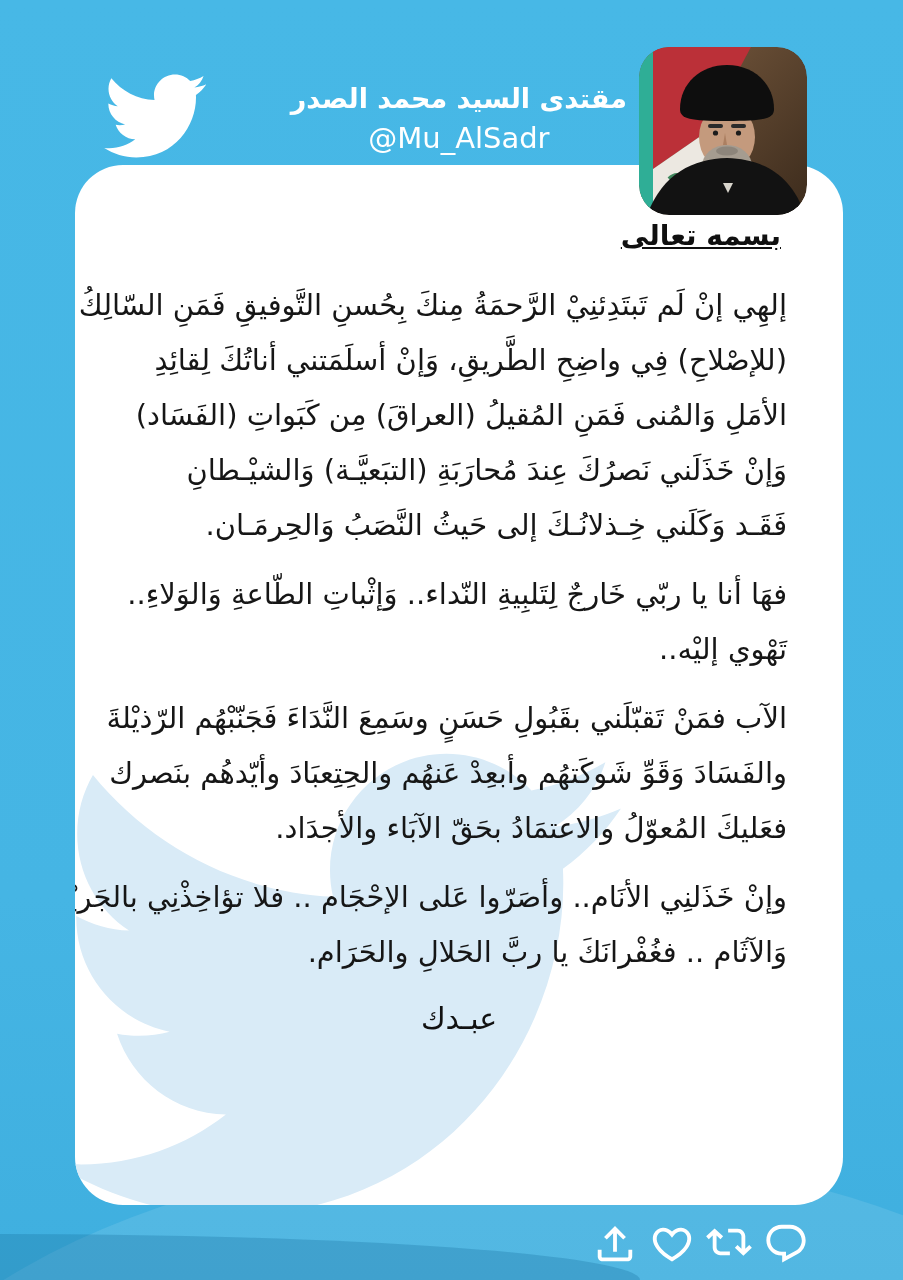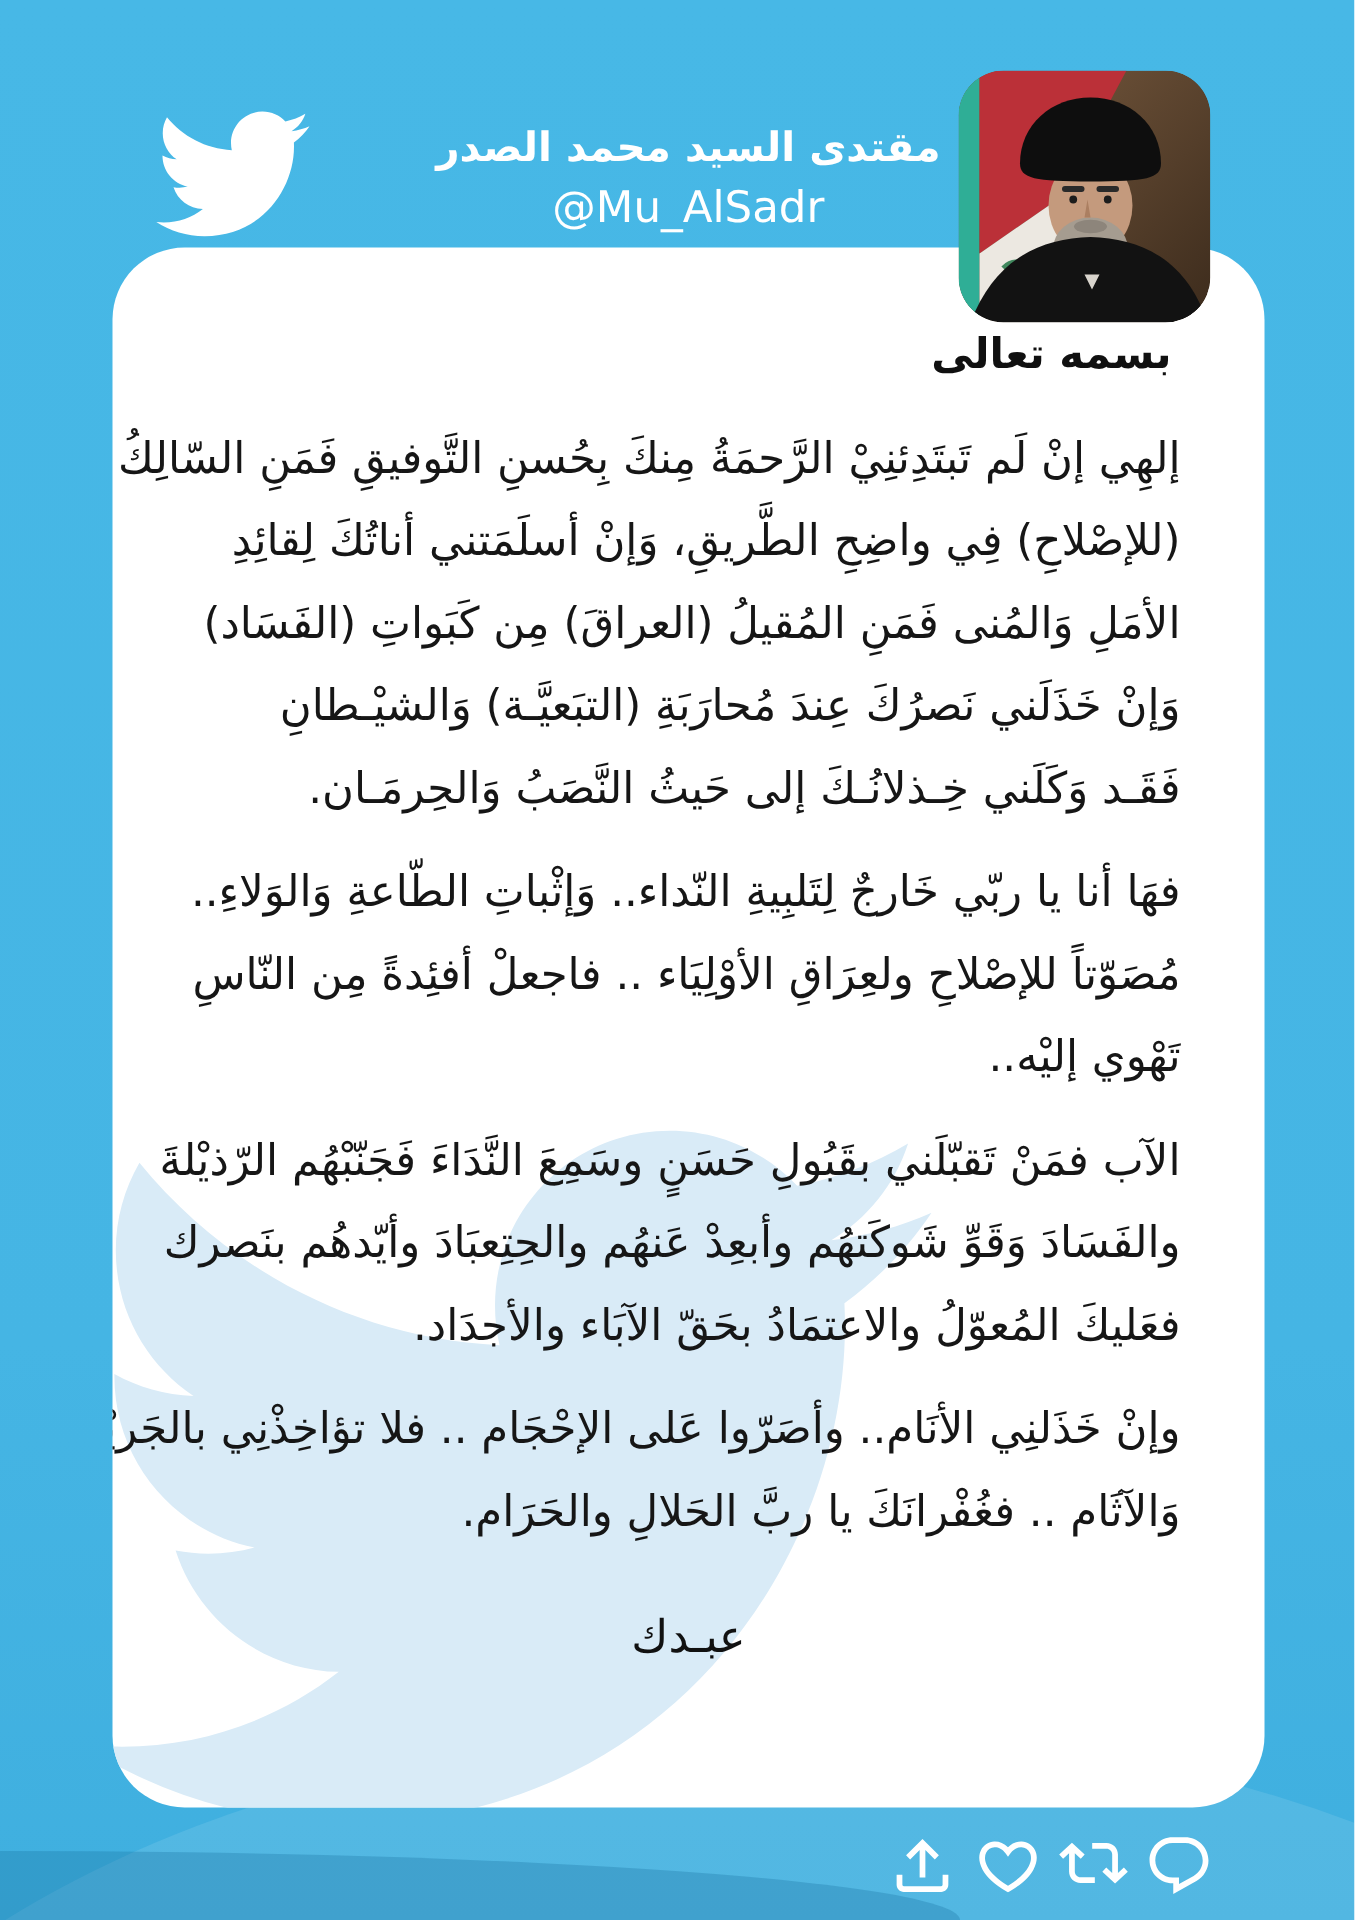--- a/index.html
+++ b/index.html
@@ -17,24 +17,24 @@
   .header-id{position:absolute;right:276px;top:80px;text-align:center;color:#ffffff;direction:rtl;}
   .display-name{font-size:27px;font-weight:bold;line-height:38px;letter-spacing:0;}
   .handle{font-size:29px;line-height:40px;direction:ltr;}
   .avatar{position:absolute;left:639px;top:47px;width:168px;height:168px;border-radius:30px;
           overflow:hidden;z-index:5;}
   
   .card{position:absolute;left:75px;top:165px;width:768px;height:1040px;background:#ffffff;
         border-radius:48px;overflow:hidden;z-index:2;}
   .watermark{position:absolute;left:-45px;top:520px;width:600px;height:600px;z-index:0;}
   .card-content{position:relative;z-index:1;padding:54px 56px 0 56px;direction:rtl;text-align:right;color:#141414;}
-  .basmala{font-size:28px;font-weight:bold;margin:0 6px 26px 0;color:#101010;}
+  .basmala{font-size:28px;font-weight:bold;margin:0 6px 26px 0;color:#101010;text-decoration:underline;}
   .tweet-line{font-size:29px;line-height:55px;white-space:nowrap;color:#161616;}
   .pgap{margin-top:14px;}
-  .signature{margin-top:32px;text-align:center;}
+  .signature{margin-top:14px;text-align:center;}
   .signature div{font-size:30px;line-height:50px;color:#111;}
   
   .date{position:absolute;left:112px;top:1290px;color:#ffffff;font-size:36px;line-height:44px;
         letter-spacing:1px;z-index:3;}
   .actions{position:absolute;right:94px;top:1221px;display:flex;gap:11px;z-index:3;}
   .actions .act{width:46px;height:46px;display:block;cursor:pointer;}
   .actions svg{width:46px;height:46px;fill:#ffffff;}
 </style>
 </head>
 <body>
@@ -104,21 +104,20 @@
         </svg>
     </div>
     <div class="card-content">
       <h2 class="basmala">بسمه تعالى</h2>
       <div class="tweet-line">إلهِي إنْ لَم تَبتَدِئنِيْ الرَّحمَةُ مِنكَ بِحُسنِ التَّوفيقِ فَمَنِ السّالِكُ بِي</div>
       <div class="tweet-line">(للإصْلاحِ) فِي واضِحِ الطَّريقِ، وَإنْ أسلَمَتني أناتُكَ لِقائِدِ</div>
       <div class="tweet-line">الأمَلِ وَالمُنى فَمَنِ المُقيلُ (العراقَ) مِن كَبَواتِ (الفَسَاد)</div>
       <div class="tweet-line">وَإنْ خَذَلَني نَصرُكَ عِندَ مُحارَبَةِ (التبَعيَّـة) وَالشيْـطانِ</div>
       <div class="tweet-line">فَقَـد وَكَلَني خِـذلانُـكَ إلى حَيثُ النَّصَبُ وَالحِرمَـان.</div>
       <div class="tweet-line pgap">فهَا أنا يا ربّي خَارجٌ لِتَلبِيةِ النّداء.. وَإثْباتِ الطّاعةِ وَالوَلاءِ..</div>
-      <div class="tweet-line">مُصَوّتاً للإصْلاحِ ولعِرَاقِ الأوْلِيَاء .. فاجعلْ أفئِدةً مِن النّاسِ</div>
       <div class="tweet-line">تَهْوي إليْه..</div>
       <div class="tweet-line pgap">الآب فمَنْ تَقبّلَني بقَبُولِ حَسَنٍ وسَمِعَ النَّدَاءَ فَجَنّبْهُم الرّذيْلةَ</div>
       <div class="tweet-line">والفَسَادَ وَقَوِّ شَوكَتهُم وأبعِدْ عَنهُم والحِتِعبَادَ وأيّدهُم بنَصرك</div>
       <div class="tweet-line">فعَليكَ المُعوّلُ والاعتمَادُ بحَقّ الآبَاء والأجدَاد.</div>
       <div class="tweet-line pgap">وإنْ خَذَلنِي الأنَام.. وأصَرّوا عَلى الإحْجَام .. فلا تؤاخِذْنِي بالجَريْرةِ</div>
       <div class="tweet-line">وَالآثَام .. فغُفْرانَكَ يا ربَّ الحَلالِ والحَرَام.</div>
       <div class="signature">
         <div>عبـدك</div>
       </div>
     </div>

